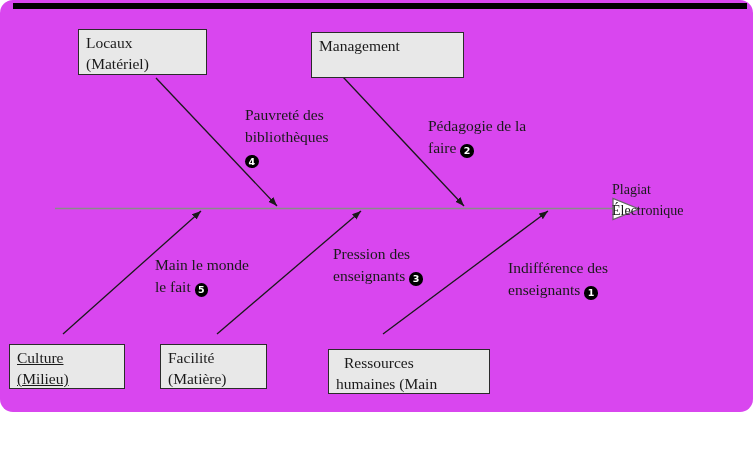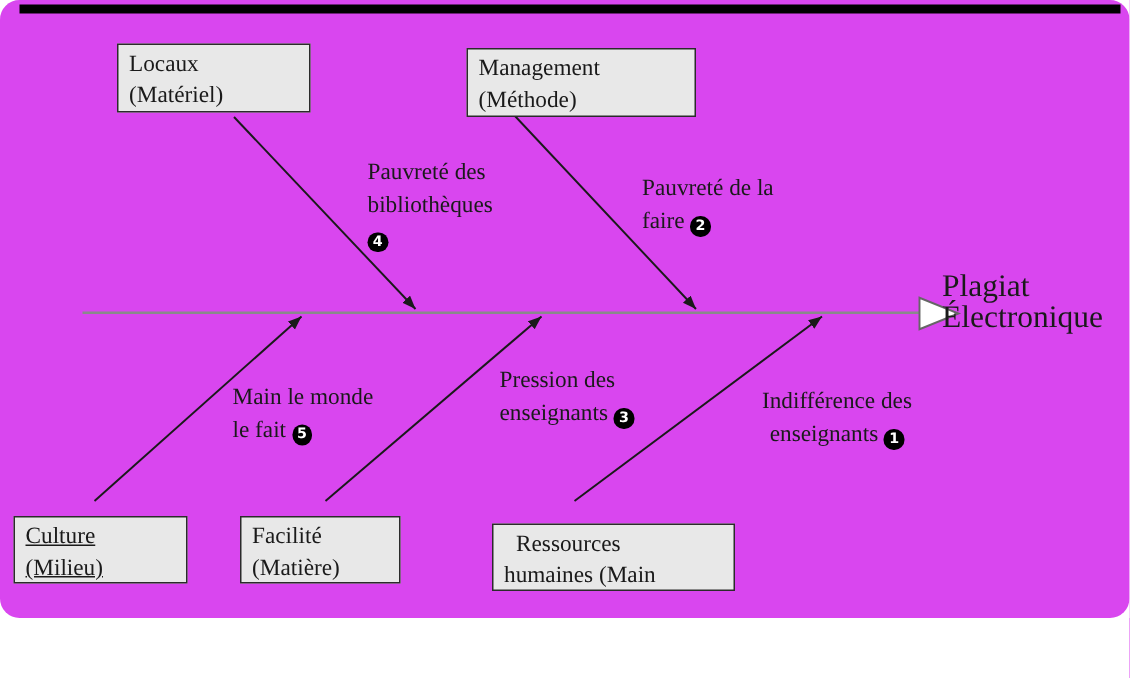--- a/index.html
+++ b/index.html
@@ -42,40 +42,40 @@
   .cause {
     position: absolute;
     font-size: 15.5px;
     line-height: 21.5px;
     white-space: nowrap;
   }
   #cause-4 { left: 245px; top: 104px; }
   #cause-2 { left: 428px; top: 115px; }
   #cause-5 { left: 155px; top: 254px; }
   #cause-3 { left: 333px; top: 243px; }
-  #cause-1 { left: 508px; top: 257px; text-align: center; }
+  #cause-1 { left: 508px; top: 257px; }
   .badge {
     display: inline-flex;
     align-items: center;
     justify-content: center;
     width: 13.5px;
     height: 13.5px;
     border-radius: 50%;
     background: #000000;
     color: #ffffff;
     font-family: "DejaVu Sans", sans-serif;
     font-size: 9.5px;
     font-weight: bold;
     vertical-align: -1.5px;
   }
   .effect {
     position: absolute;
-    left: 628px;
+    left: 612px;
     top: 180px;
-    font-size: 21px;
+    font-size: 14px;
     line-height: 20.5px;
     white-space: nowrap;
   }
 </style>
 </head>
 <body>
 
 <div class="canvas">
 
   <div class="rule top"></div>
@@ -96,21 +96,20 @@
     <line x1="383" y1="334" x2="548" y2="211" stroke="#1a1a1a" stroke-width="1.3" marker-end="url(#ah)"></line>
   </svg>
 
   <div class="catbox" id="box-locaux">
     <div class="l1">Locaux</div>
     <div class="l2">(Matériel)</div>
   </div>
 
   <div class="catbox" id="box-management">
     <div class="l1">Management</div>
-    <div class="l2">(Méthode)</div>
   </div>
 
   <div class="catbox" id="box-culture">
     <div class="l1">Culture</div>
     <div class="l2">(Milieu)</div>
   </div>
 
   <div class="catbox" id="box-pedagogie">
     <div class="l1">Facilité</div>
     <div class="l2">(Matière)</div>
@@ -121,21 +120,21 @@
     <div class="l2">humaines (Main</div>
   </div>
 
   <div class="cause" id="cause-4">
     <div>Pauvreté des</div>
     <div>bibliothèques</div>
     <div><span class="badge">4</span></div>
   </div>
 
   <div class="cause" id="cause-2">
-    <div>Pauvreté de la</div>
+    <div>Pédagogie de la</div>
     <div><span>faire</span> <span class="badge">2</span></div>
   </div>
 
   <div class="cause" id="cause-5">
     <div>Main le monde</div>
     <div><span>le fait</span> <span class="badge">5</span></div>
   </div>
 
   <div class="cause" id="cause-3">
     <div>Pression des</div>

